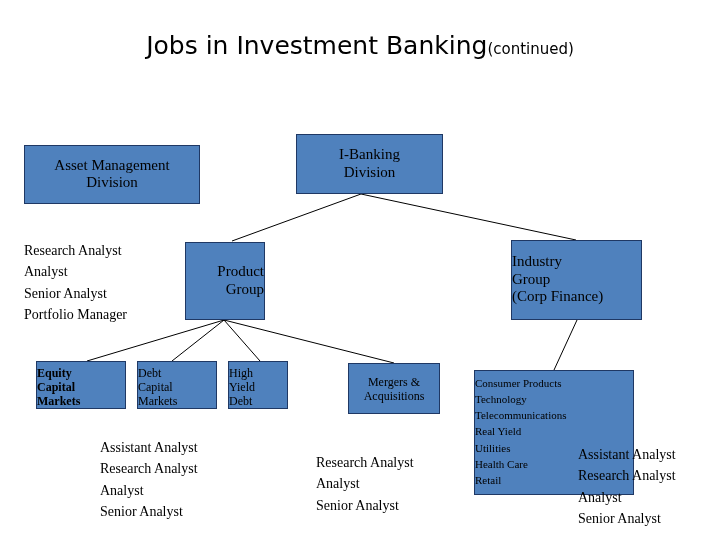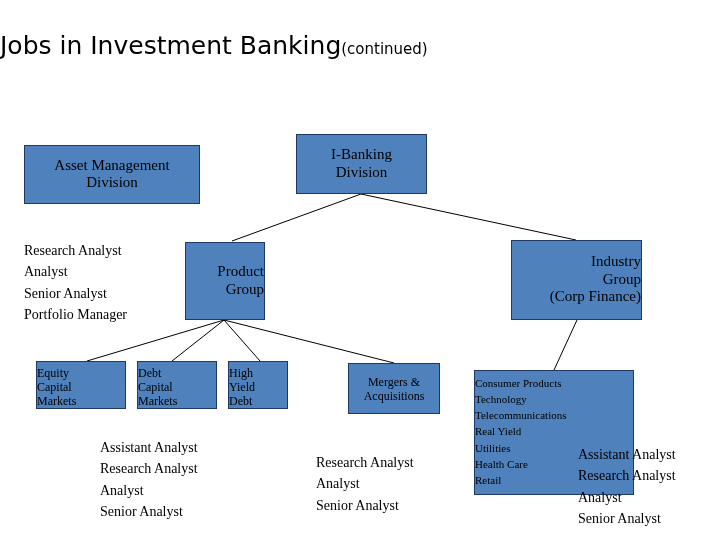--- a/index.html
+++ b/index.html
@@ -16,20 +16,21 @@
     font-family: "Liberation Serif", "DejaVu Serif", serif;
     color: #000000;
   }
 
   
   #title {
     position: absolute;
     left: 0;
     top: 31px;
     width: 720px;
+    text-align: center;
     font-family: "DejaVu Sans", "Liberation Sans", sans-serif;
     font-size: 25px;
     font-weight: 400;
     color: #000000;
     white-space: nowrap;
   }
   #title .cont {
     font-size: 15px;
     font-weight: 400;
   }
@@ -73,25 +74,25 @@
     position: absolute;
     left: 0;
     top: 0;
     width: 720px;
     height: 540px;
     pointer-events: none;
   }
 
   
   #box-asset-management { left: 24px;  top: 145px; width: 176px; height: 59px; font-size: 15px; padding: 0 4px; }
-  #box-ibanking         { left: 296px; top: 134px; width: 131px; height: 60px; font-size: 15px; padding: 0 4px; }
+  #box-ibanking         { left: 296px; top: 134px; width: 147px; height: 60px; font-size: 15px; padding: 0 4px; }
   #box-product-group    { left: 185px; top: 242px; width: 80px;  height: 78px; font-size: 15px; padding-left: 7px; text-align: right; }
-  #box-industry-group   { left: 511px; top: 240px; width: 131px; height: 80px; font-size: 15px; padding-left: 8px; text-align: right; }
-
-  #box-equity-capital   { left: 36px;  top: 361px; width: 90px;  height: 48px; font-size: 12px; padding-left: 6px; }
+  #box-industry-group   { left: 511px; top: 240px; width: 131px; height: 80px; font-size: 15px; padding-left: 8px; }
+
+  #box-equity-capital   { left: 36px;  top: 361px; width: 90px;  height: 48px; font-size: 12px; padding-left: 6px; font-weight: bold; }
   #box-debt-capital     { left: 137px; top: 361px; width: 80px;  height: 48px; font-size: 12px; padding-left: 6px; }
   #box-high-yield       { left: 228px; top: 361px; width: 60px;  height: 48px; font-size: 12px; padding-left: 6px; }
   #box-mergers          { left: 348px; top: 363px; width: 92px;  height: 51px; font-size: 12px; padding: 0 3px; }
   #box-industry-list    { left: 474px; top: 370px; width: 160px; height: 125px; font-size: 11px; line-height: 1.47; }
 
   #list-asset-roles  { left: 24px;  top: 240px; font-size: 14px; }
   #list-product-roles{ left: 100px; top: 437px; font-size: 14px; }
   #list-ma-roles     { left: 316px; top: 452px; font-size: 14px; }
   #list-industry-roles { left: 578px; top: 444px; font-size: 14px; }
 </style>

